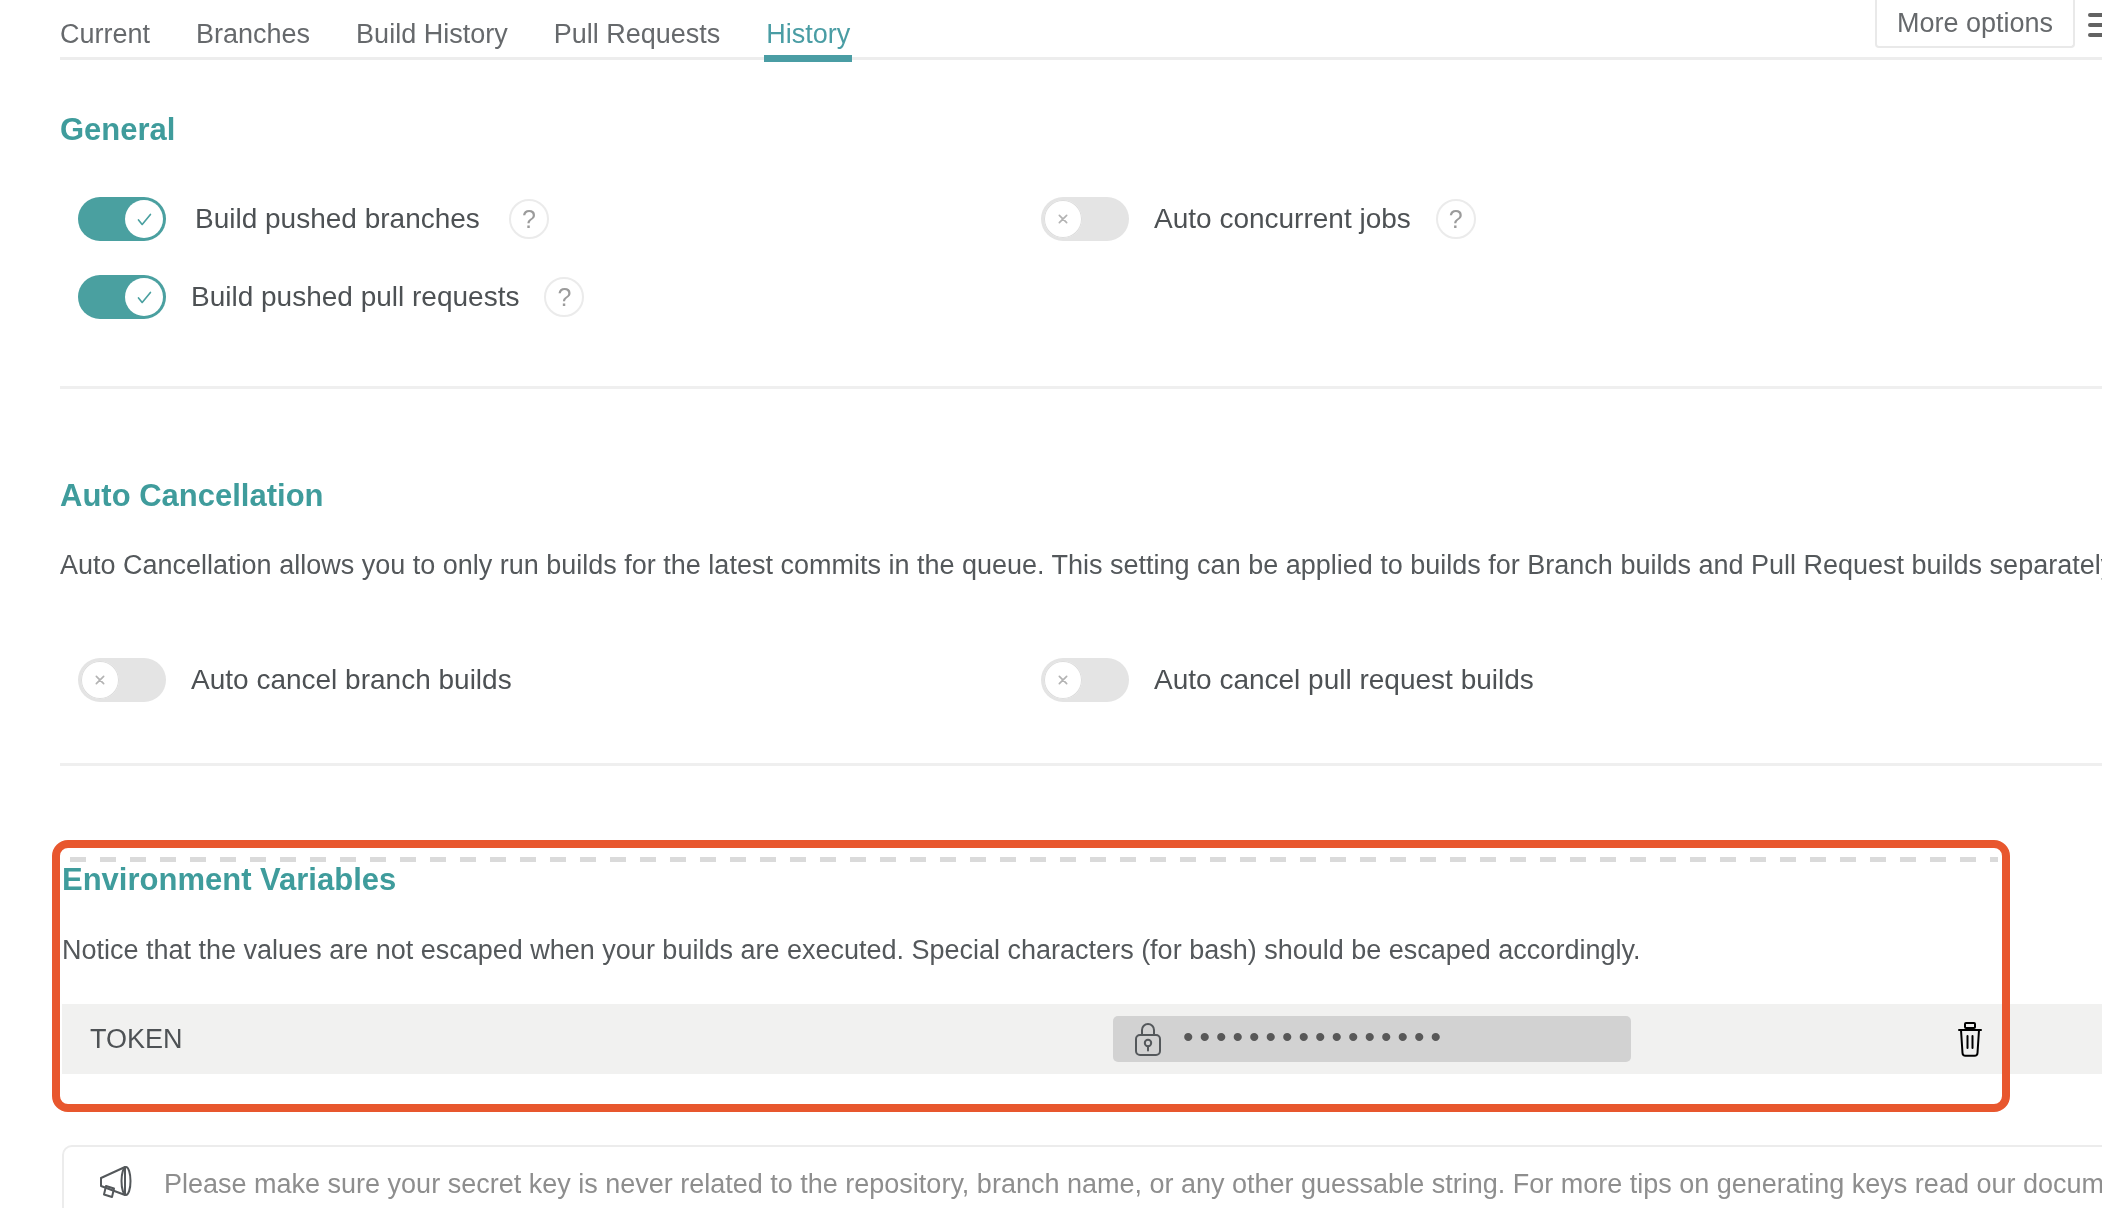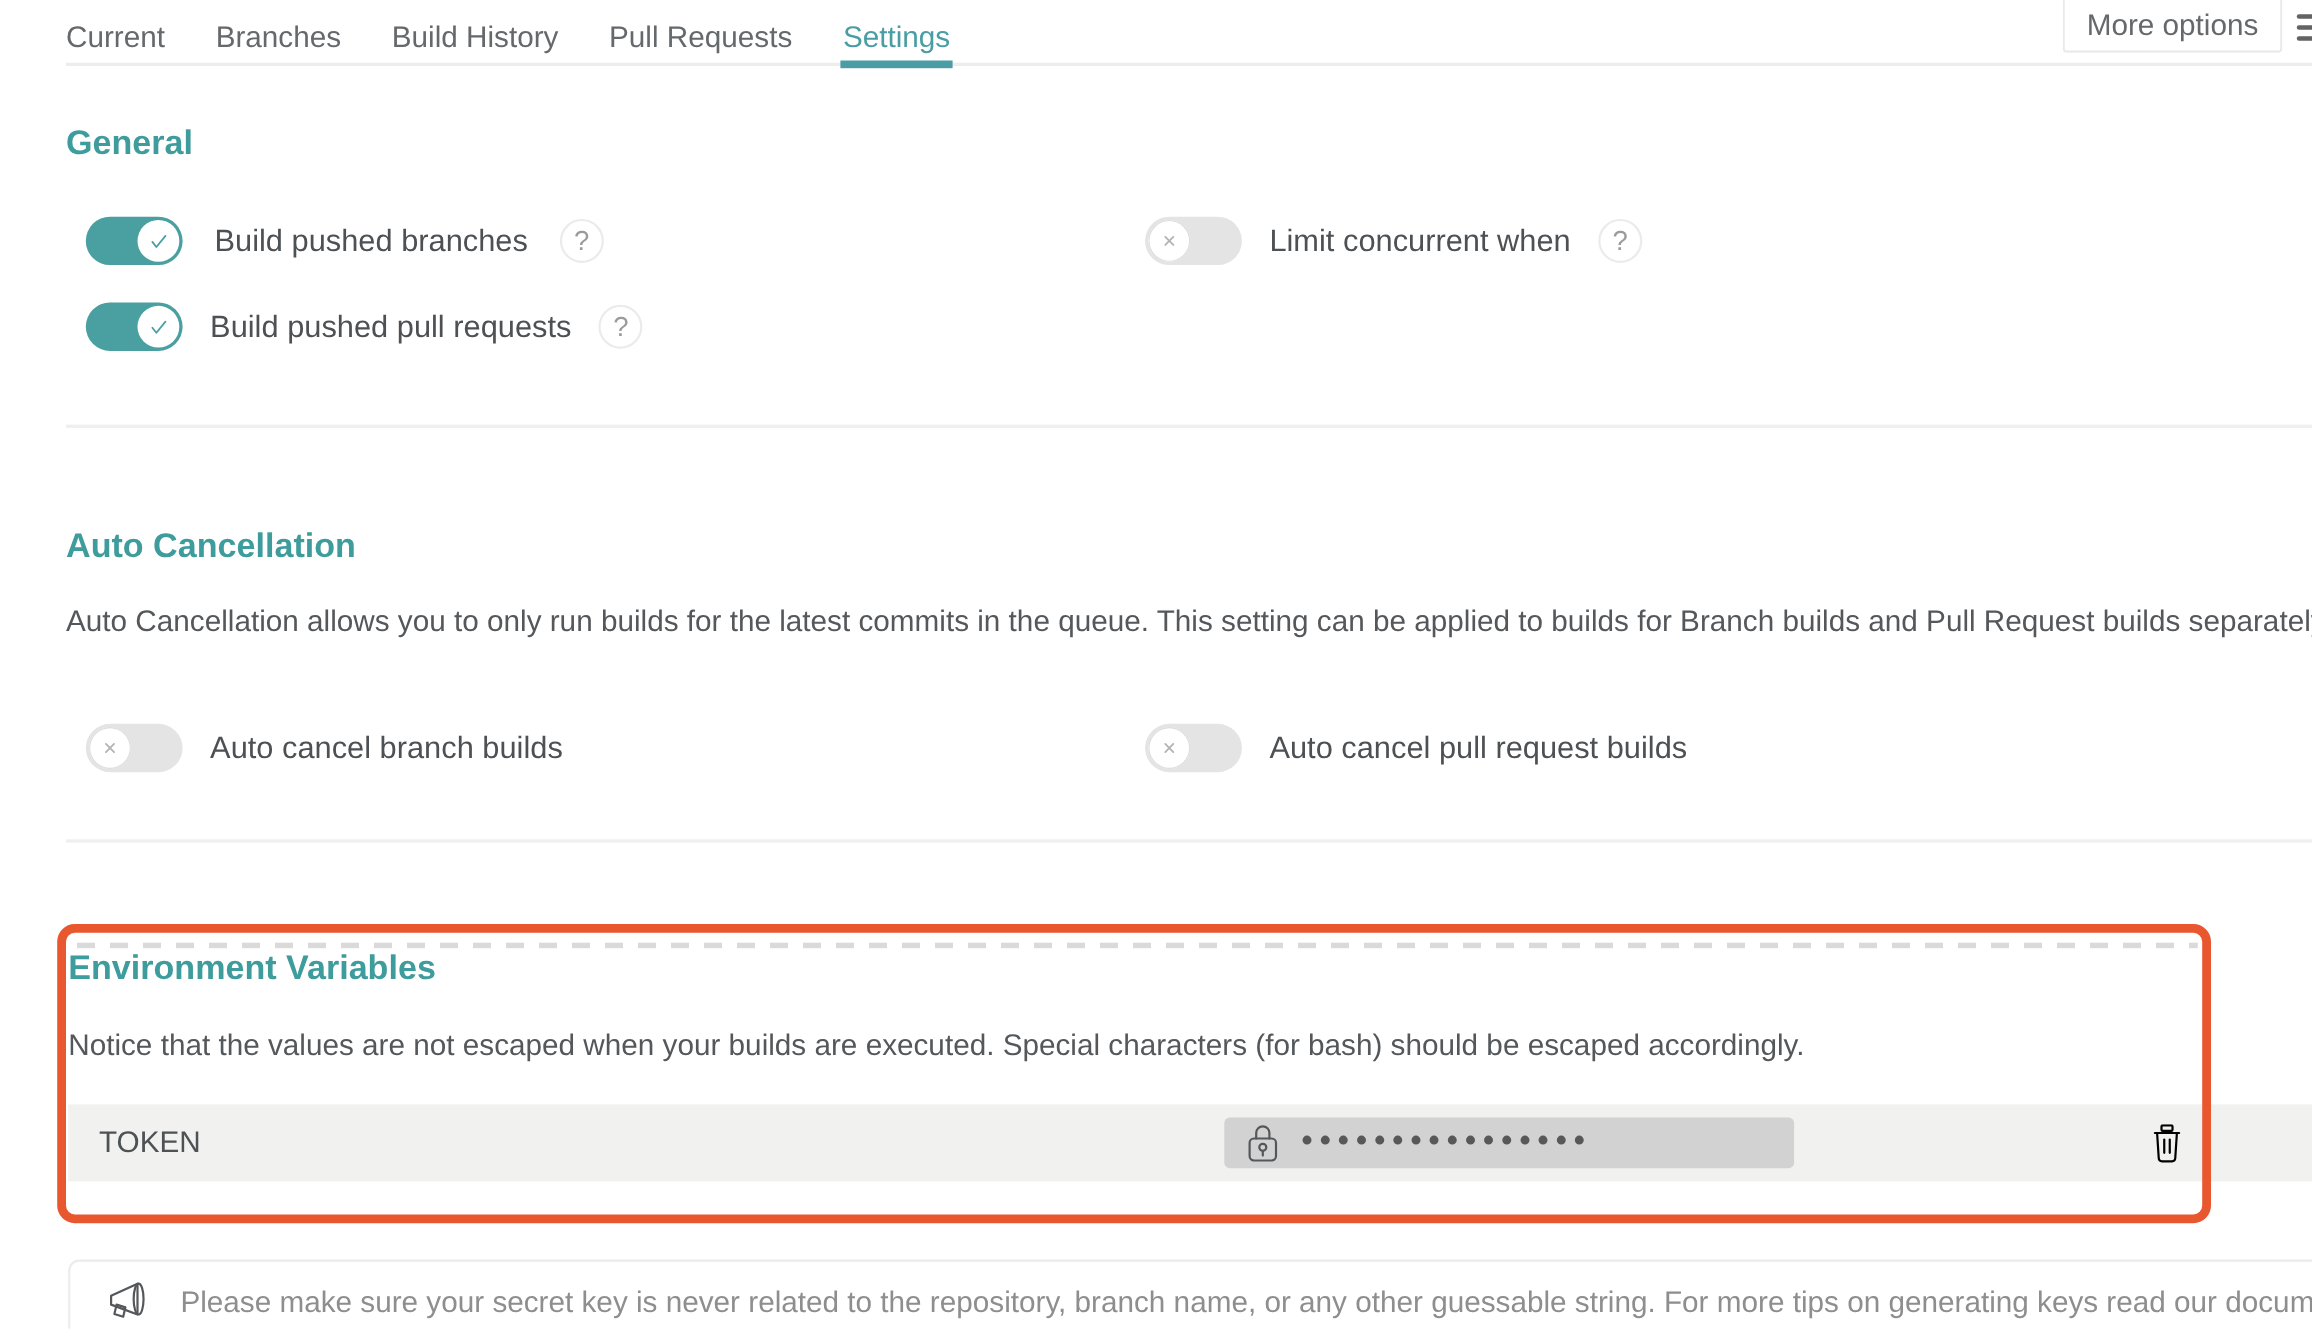--- a/index.html
+++ b/index.html
@@ -87,21 +87,21 @@
 <body>
 
 <div id="page">
 
   <div class="tabbar-divider"></div>
   <nav class="tabs">
     <div class="tab">Current</div>
     <div class="tab">Branches</div>
     <div class="tab">Build History</div>
     <div class="tab">Pull Requests</div>
-    <div class="tab active">Settings</div>
+    <div class="tab active">History</div>
   </nav>
   <div class="more-options">More options</div>
   <div class="hamburger">
       <span></span>
       <span></span>
       <span></span>
     </div>
 
   <h2 class="section-heading" style="left:60px; top:112px;">General</h2>
 
@@ -130,21 +130,21 @@
   </div>
 
   <div class="toggle-row" style="left:1041px; top:197px;">
     <div class="toggle off">
       <div class="knob">
         <svg class="stroke" viewBox="0 0 24 24" stroke-width="1.8" stroke-linecap="round">
             <path d="M8 8l8 8M16 8l-8 8"></path>
           </svg>
       </div>
     </div>
-    <span class="toggle-label">Limit concurrent when</span>
+    <span class="toggle-label">Auto concurrent jobs</span>
     <div class="help">?</div>
   </div>
 
   <div class="divider" style="top:386px;"></div>
 
   <h2 class="section-heading" style="left:60px; top:478px;">Auto Cancellation</h2>
   <p class="para-line" style="top:550px;">Auto Cancellation allows you to only run builds for the latest commits in the queue. This setting can be applied to builds for Branch builds and Pull Request builds separately. Builds</p>
 
   <div class="toggle-row" style="left:78px; top:658px;">
     <div class="toggle off">

